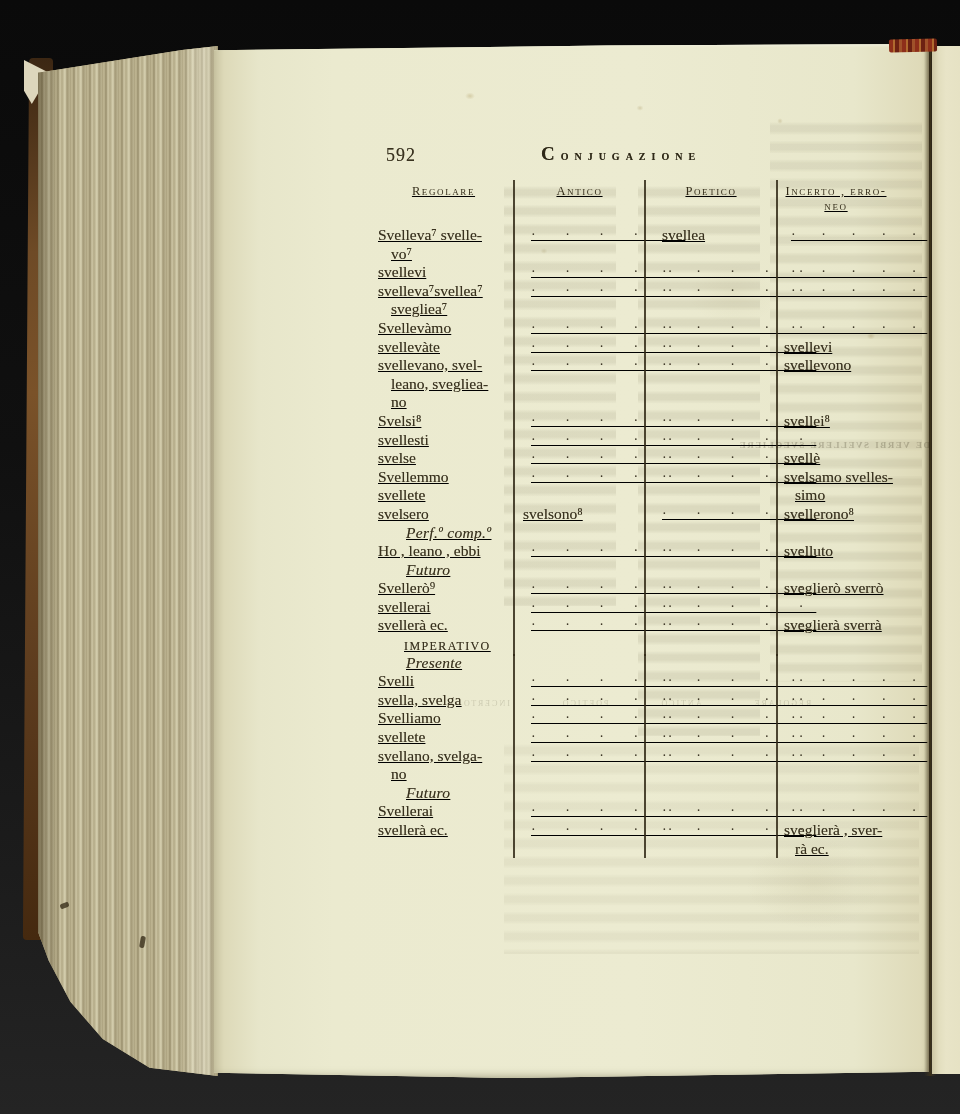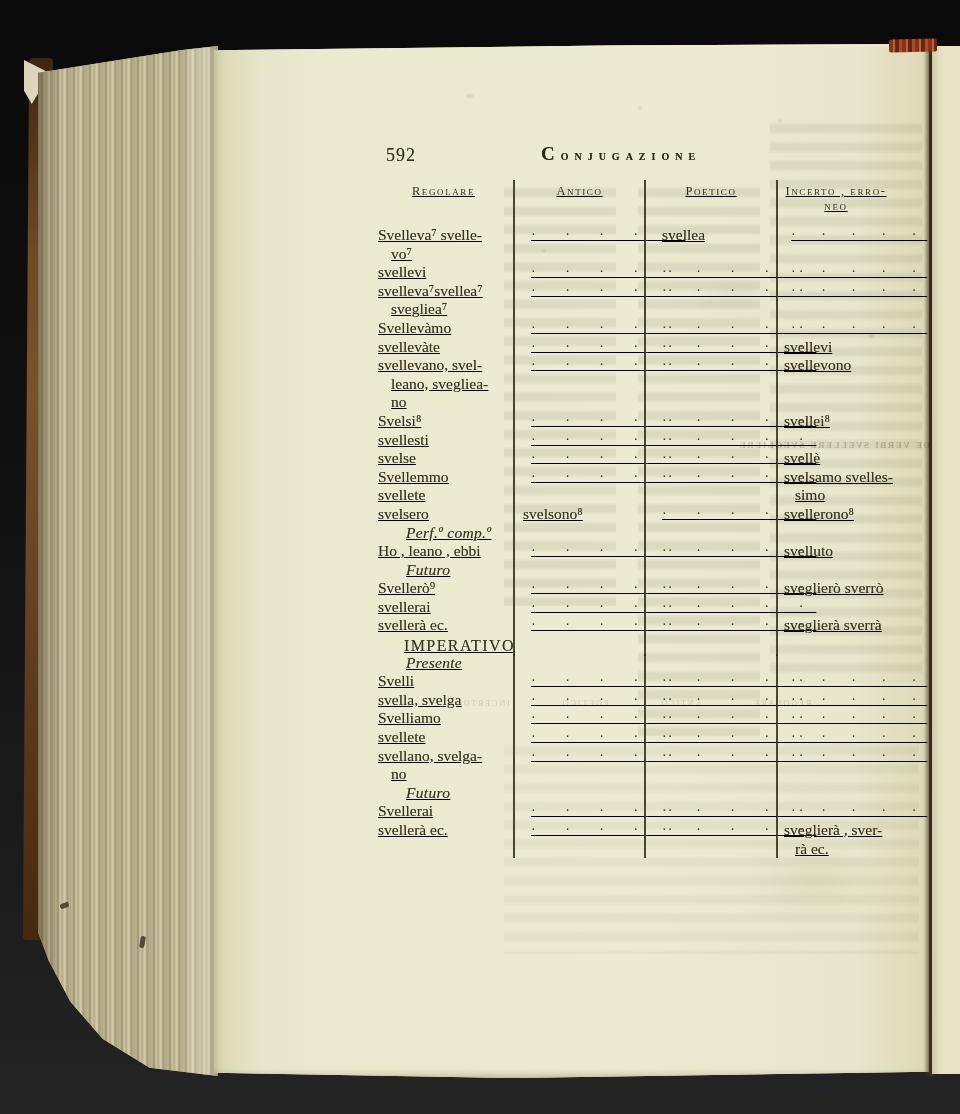--- a/index.html
+++ b/index.html
@@ -109,21 +109,21 @@
   }
   .ant,.poe,.inc,.thead .c2,.thead .c3,.thead .c4{border-left:2px solid rgba(48,40,21,.85);}
   .reg{padding-left:4px;}
   .ant{padding-left:8px;}
   .poe{padding-left:16px;}
   .inc{padding-left:6px;}
   .cell.dots{font-size:14px;letter-spacing:13px;padding-left:16px;color:#3b3424;text-shadow:none;}
   .inc.dots{letter-spacing:11px;padding-left:13px;}
   .cell.cont{padding-left:17px;}
   .trow.section .reg{font-style:italic;padding-left:32px;letter-spacing:.3px;}
-  .trow.section-caps .reg{font-size:16px;font-variant:small-caps;letter-spacing:1.4px;padding-left:30px;padding-top:2px;}
+  .trow.section-caps .reg{font-size:12px;font-variant:small-caps;letter-spacing:1.4px;padding-left:30px;padding-top:2px;}
 </style>
 </head>
 <body>
 
 <div class="scene">
 
   <div class="leather-spine"></div>
   <div class="corner-peek"></div>
   <div class="fore-edge"></div>
   <div class="ink-mark m1"></div>

